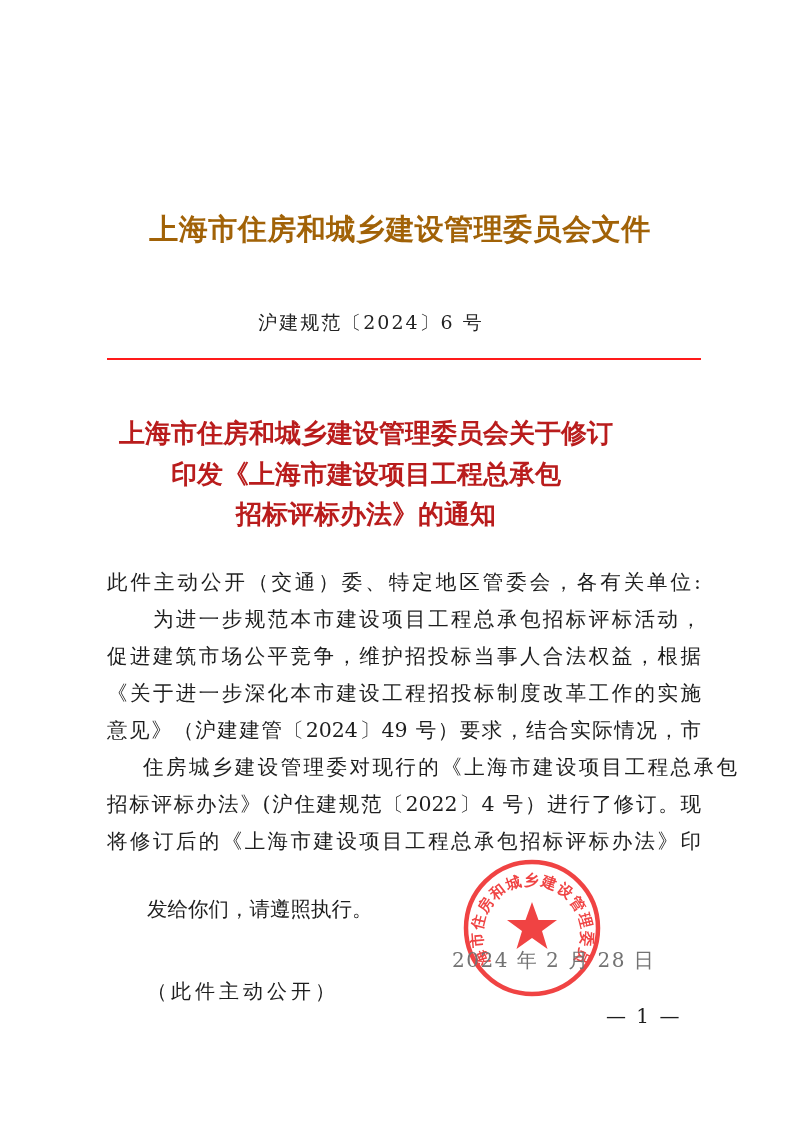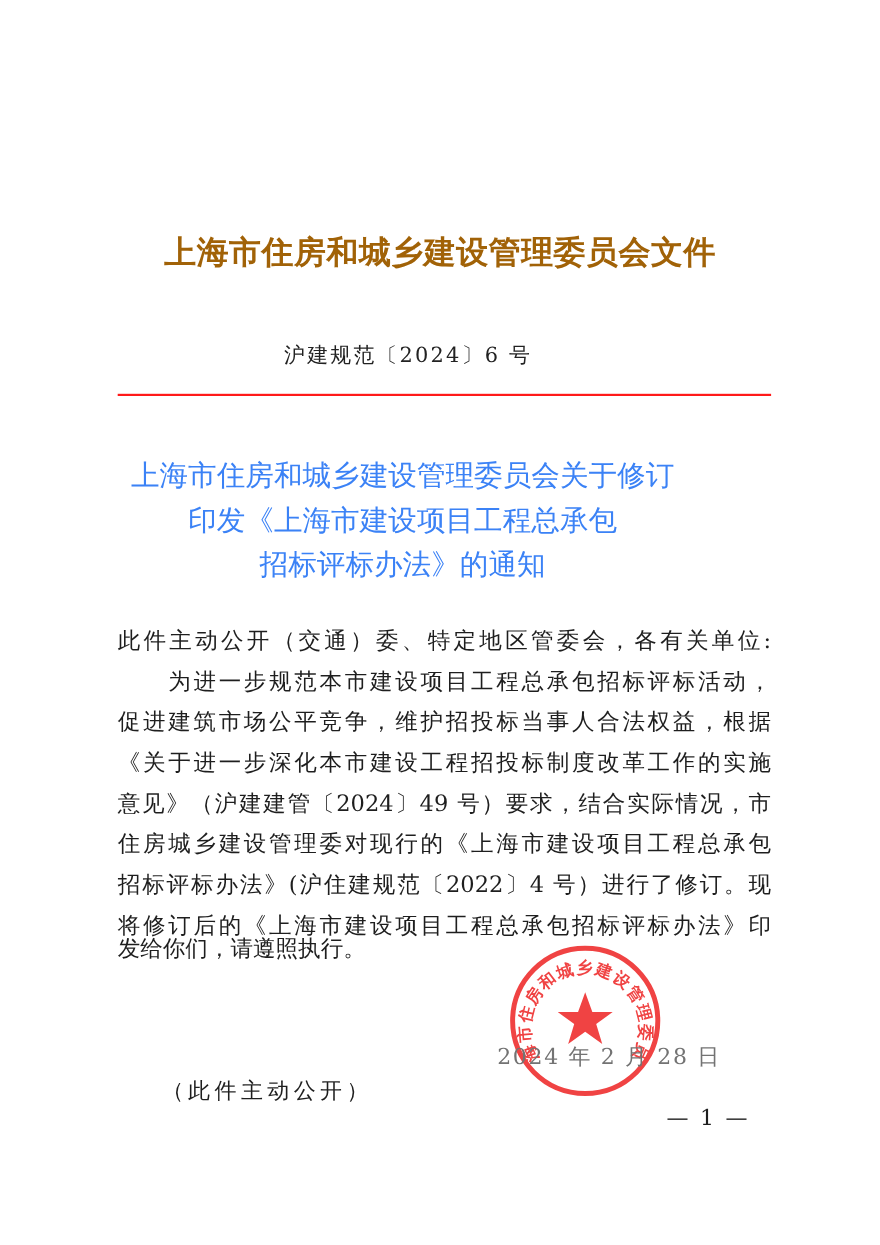--- a/index.html
+++ b/index.html
@@ -6,21 +6,21 @@
   body { width:800px; height:1132px; position:relative; overflow:hidden;
          font-family:"DejaVu Serif", "Liberation Serif", serif; color:#1a1a1a; }
   .abs { position:absolute; }
   .header-title { left:0; width:800px; top:210px; text-align:center;
     font-family:"DejaVu Sans", "Liberation Sans", sans-serif; font-weight:bold;
     font-size:29px; letter-spacing:0.5px; color:#a16207; }
   .doc-number { left:0; width:742px; top:310px; text-align:center;
     font-size:19px; letter-spacing:2px; color:#222; }
   .red-rule { left:107px; top:358px; width:594px; height:2px; background:#ff1a1a; }
   .notice-title { left:0; width:732px; top:413px; text-align:center;
-    font-weight:normal; font-size:26px; line-height:40.5px; color:#3b82f6; }
+    font-weight:bold; font-size:26px; line-height:40.5px; color:#b91c1c; }
   .body-line { left:107px; width:594px; font-size:20.5px; color:#1e1e1e;
     white-space:nowrap; text-align:justify; text-align-last:justify; height:30px; line-height:30px; }
   .body-line.last { text-align-last:left; }
   .date { left:452px; top:947px; font-size:20px; letter-spacing:1.5px; color:#737373; }
   .public { left:147px; top:978px; font-size:20px; letter-spacing:4px; color:#1e1e1e; }
   .page-num { left:606px; top:1004px; font-size:20px; color:#1e1e1e; letter-spacing:2px; }
   .seal { left:462px; top:858px; width:140px; height:140px; opacity:0.88; }
 </style>
 </head>
 <body>
@@ -33,24 +33,24 @@
   <div>上海市住房和城乡建设管理委员会关于修订</div>
   <div>印发《上海市建设项目工程总承包</div>
   <div>招标评标办法》的通知</div>
 </div>
 
 <div class="abs body-line" style="top:567px;">此件主动公开（交通）委、特定地区管委会，各有关单位:</div>
 <div class="abs body-line" style="top:604px;">　　为进一步规范本市建设项目工程总承包招标评标活动，</div>
 <div class="abs body-line" style="top:641px;">促进建筑市场公平竞争，维护招投标当事人合法权益，根据</div>
 <div class="abs body-line" style="top:678px;">《关于进一步深化本市建设工程招投标制度改革工作的实施</div>
 <div class="abs body-line" style="top:715px;">意见》（沪建建管〔2024〕49 号）要求，结合实际情况，市</div>
-<div class="abs body-line" style="top:752px;">住房城乡建设管理委对现行的《上海市建设项目工程总承包</div>
+<div class="abs body-line" style="top:752px;margin-left:36px;">住房城乡建设管理委对现行的《上海市建设项目工程总承包</div>
 <div class="abs body-line" style="top:789px;">招标评标办法》(沪住建规范〔2022〕4 号）进行了修订。现</div>
 <div class="abs body-line" style="top:826px;">将修订后的《上海市建设项目工程总承包招标评标办法》印</div>
-<div class="abs body-line last" style="top:847px;">发给你们，请遵照执行。</div>
+<div class="abs body-line last" style="top:894px;margin-left:40px;">发给你们，请遵照执行。</div>
 
 <svg class="abs seal" viewBox="0 0 140 140">
   <defs>
     <path id="sealArc" d="M 28 104 A 50 50 0 1 1 112 104" fill="none"></path>
   </defs>
   <circle cx="70" cy="70" r="66" fill="none" stroke="#ee2a2a" stroke-width="4.5"></circle>
   <polygon fill="#ee2a2a" points="70,44 76.5,62 95,62 80,73 85.5,91 70,80 54.5,91 60,73 45,62 63.5,62"></polygon>
   <text font-family="DejaVu Sans, sans-serif" font-weight="bold" font-size="15" fill="#ee2a2a" letter-spacing="1.5">
     <textPath href="#sealArc" startOffset="50%" text-anchor="middle">上海市住房和城乡建设管理委员会</textPath>
   </text>

